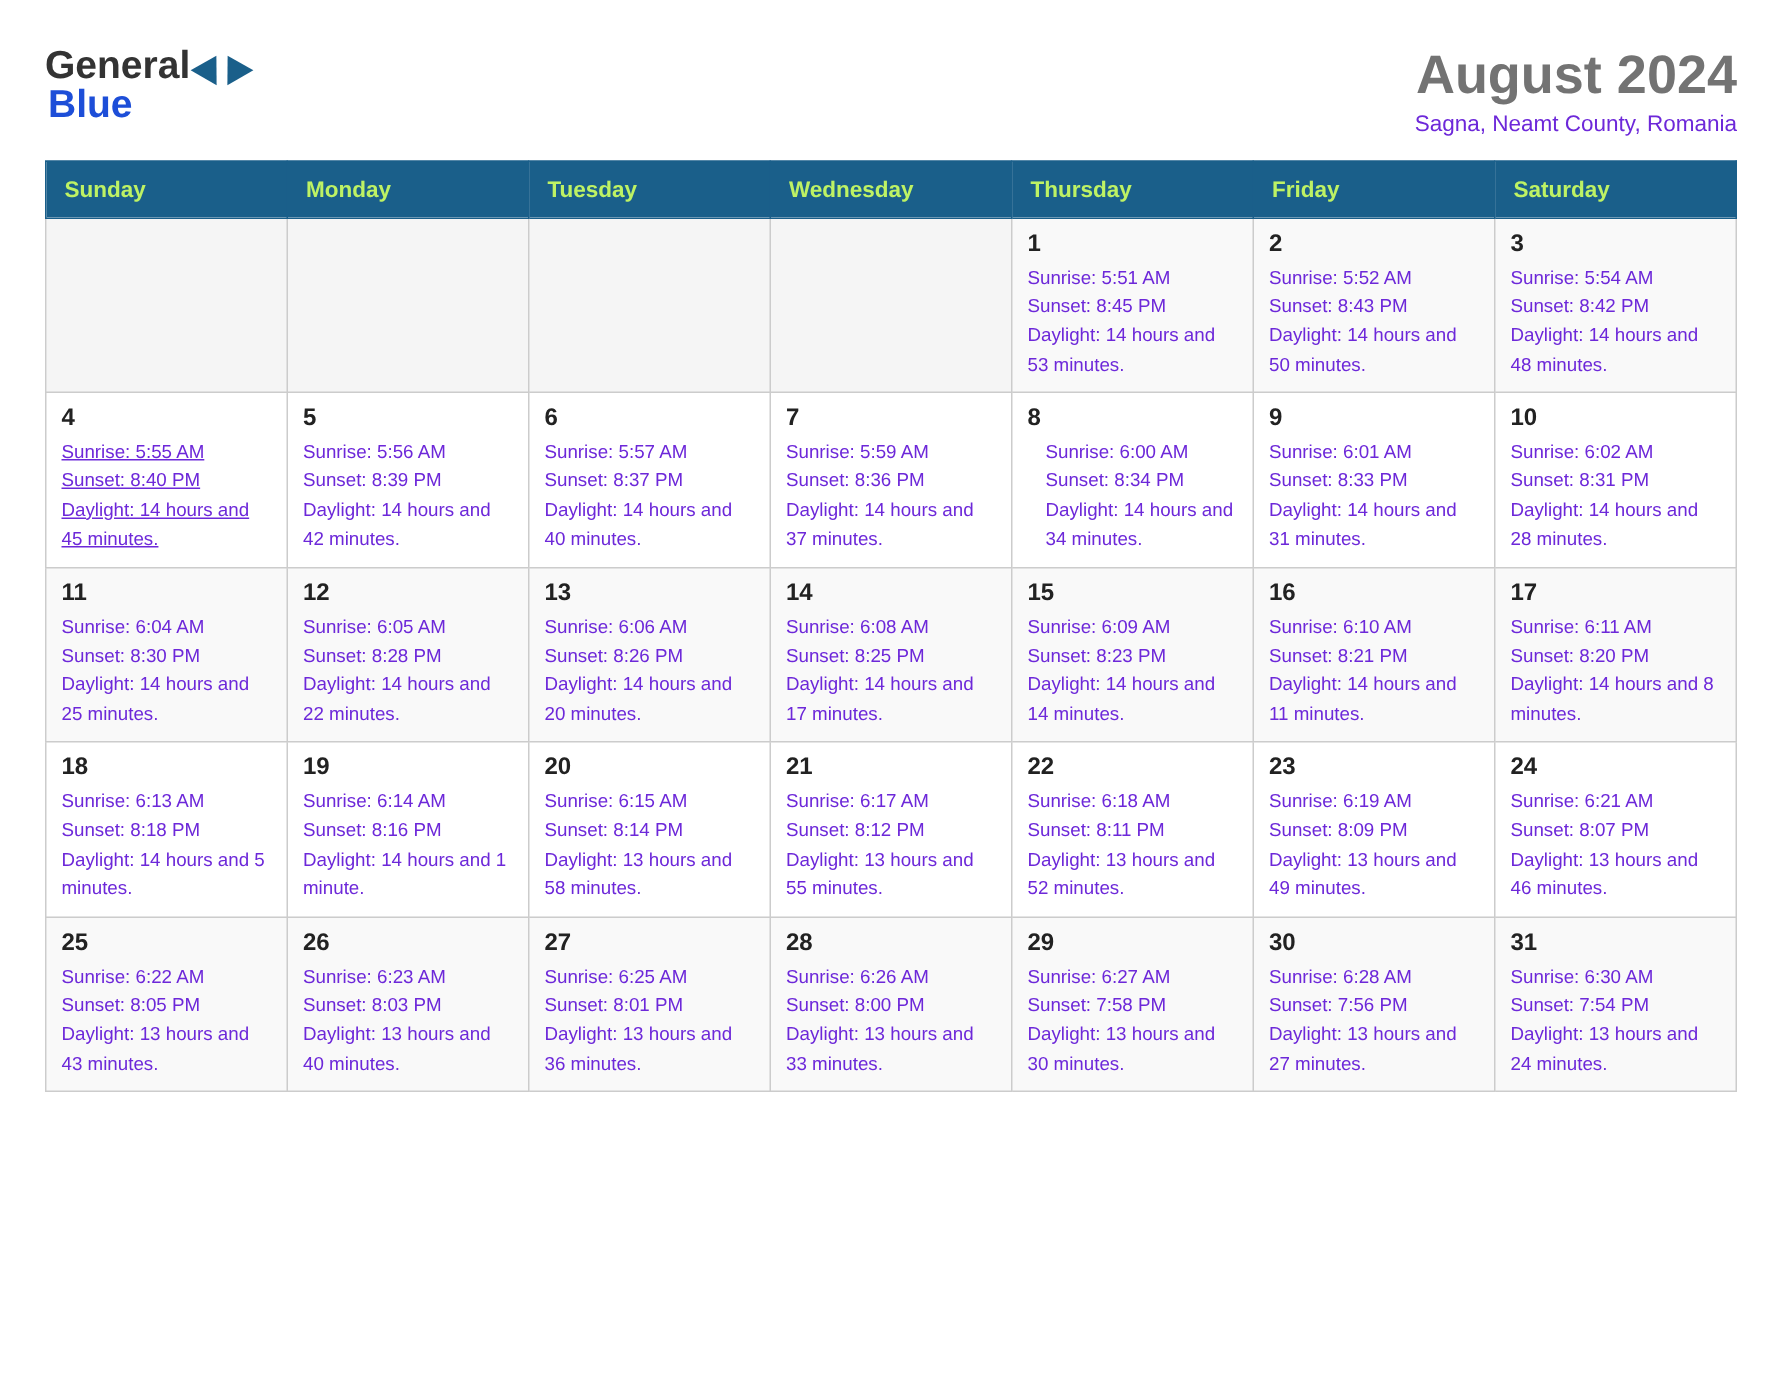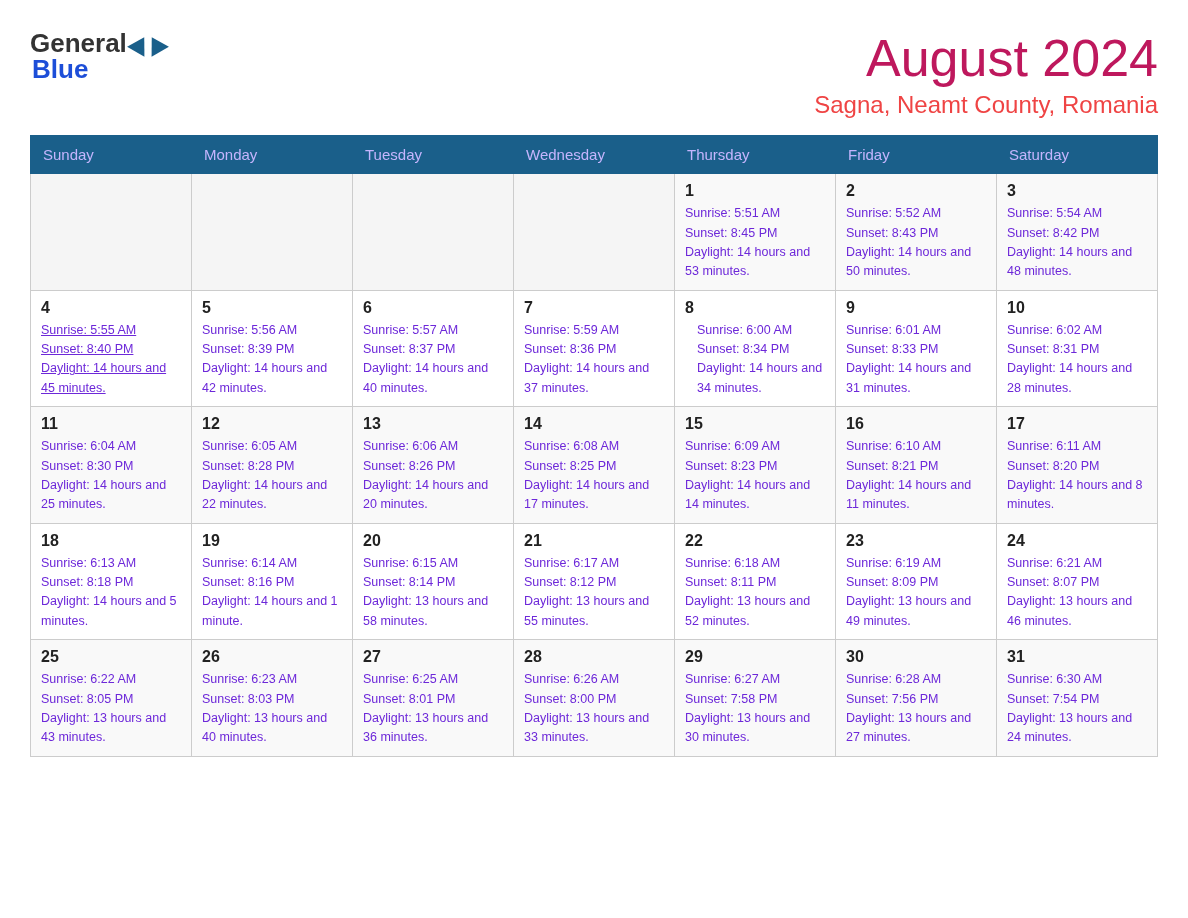--- a/index.html
+++ b/index.html
@@ -25,43 +25,43 @@
     .logo-text-blue {
       font-size: 26px;
       font-weight: bold;
       color: #1d4ed8;
       line-height: 1;
     }
     .title-block {
       text-align: right;
     }
     .title-block h1 {
-      font-size: 52px;
+      font-size: 36px;
+      font-weight: bold;
+      color: #737373;
+      line-height: 1.1;
+    }
+    .title-block h2 {
+      font-size: 15px;
       font-weight: normal;
-      color: #be185d;
-      line-height: 1.1;
-    }
-    .title-block h2 {
-      font-size: 24px;
-      font-weight: normal;
-      color: #ef4444;
+      color: #6d28d9;
       margin-top: 4px;
     }
     .calendar {
       width: 100%;
       border-collapse: collapse;
       margin-top: 16px;
     }
     .calendar thead tr {
       background-color: #1a5f8a;
     }
     .calendar thead th {
-      color: #c4b5fd;
+      color: #bef264;
       font-size: 15px;
-      font-weight: 400;
+      font-weight: 700;
       padding: 10px 12px;
       text-align: left;
       border: 1px solid #1a5f8a;
     }
     .calendar tbody tr {
       vertical-align: top;
     }
     .calendar tbody td {
       border: 1px solid #cccccc;
       padding: 8px 10px;

